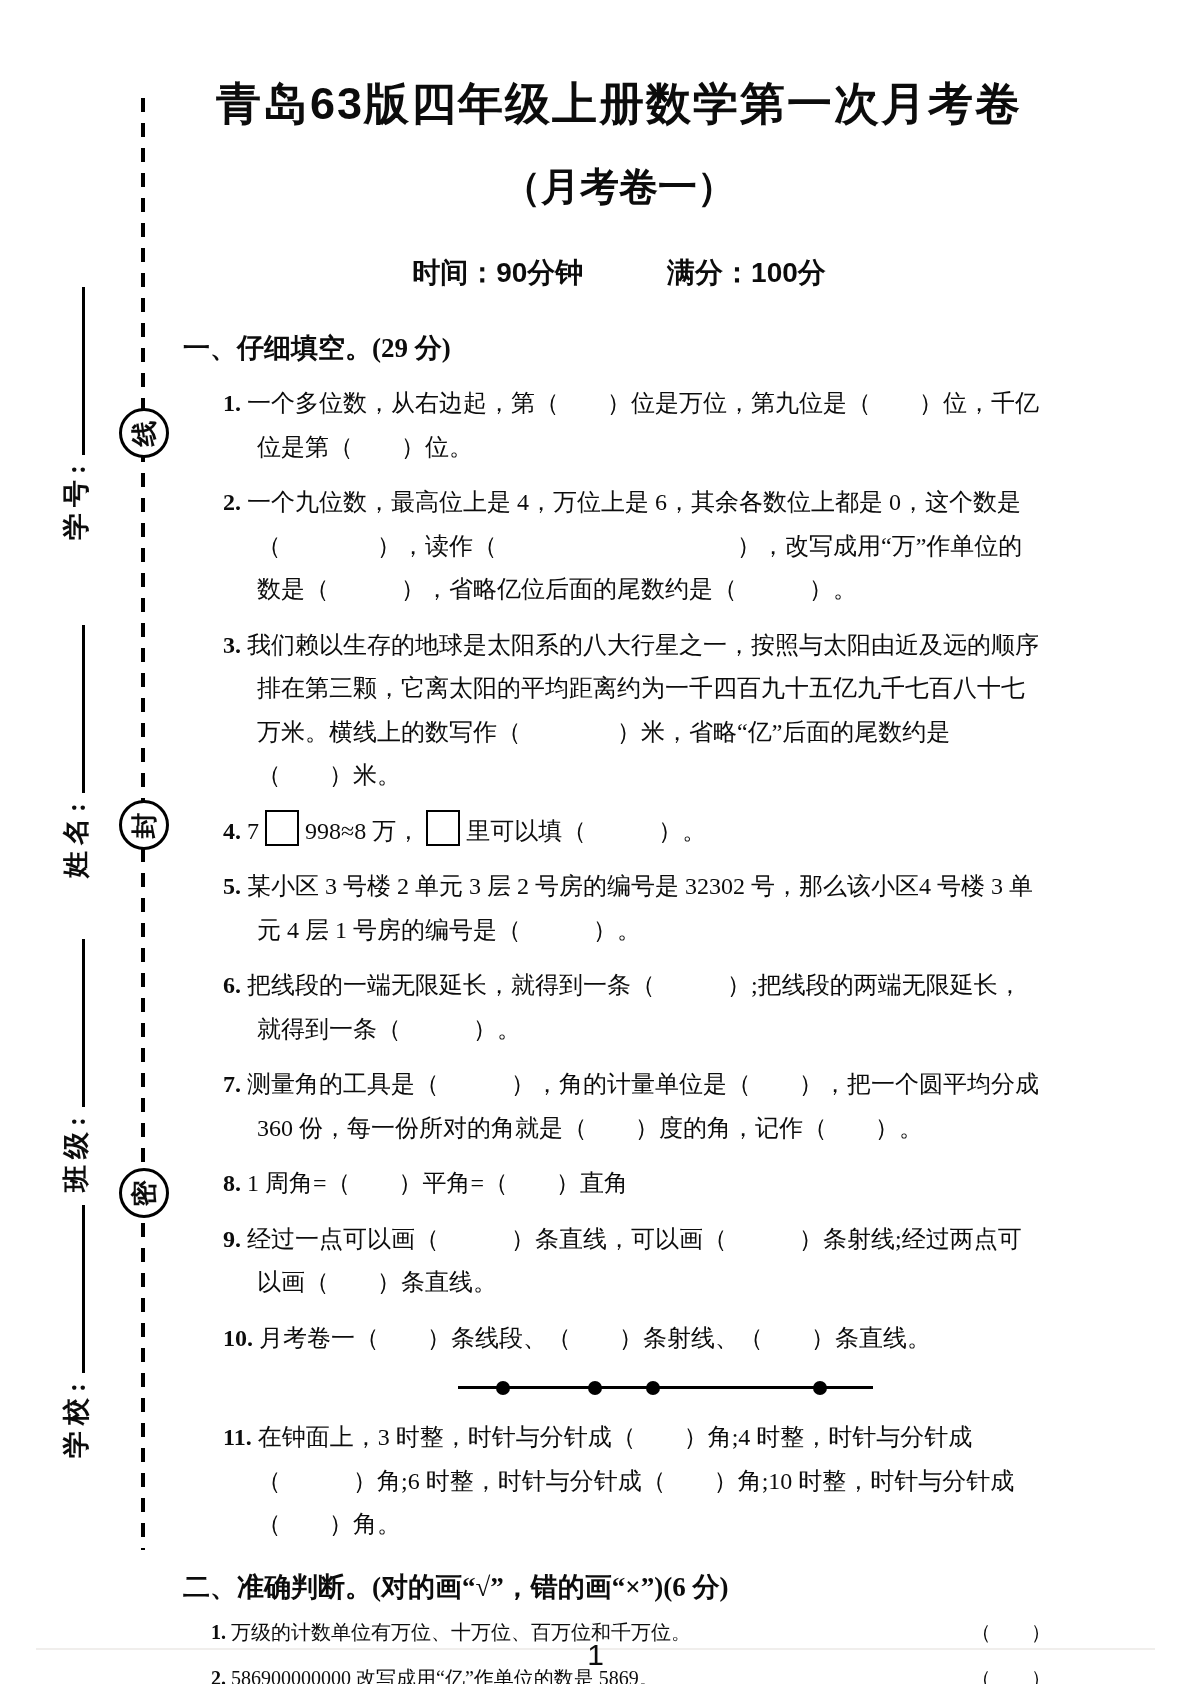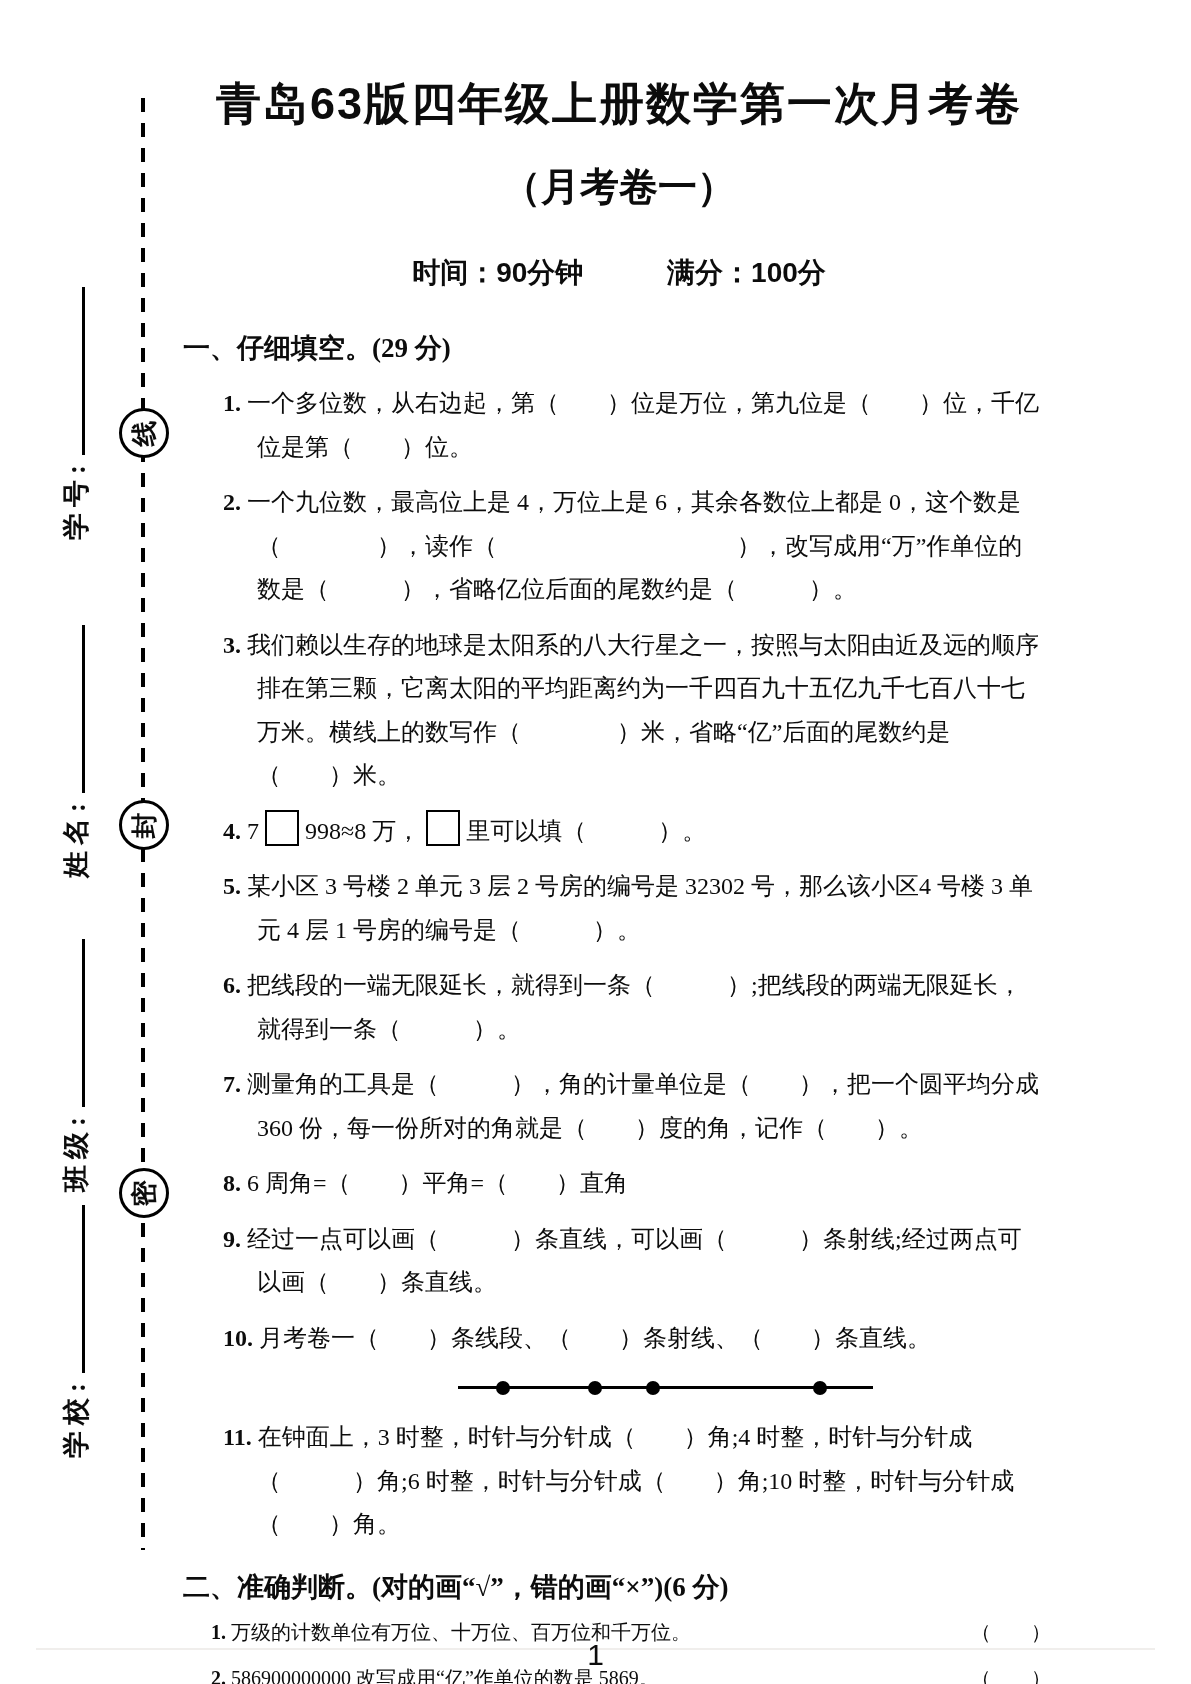--- a/index.html
+++ b/index.html
@@ -121,21 +121,21 @@
     <p class="q"><b class="qnum">3.</b> <span>我们赖以生存的地球是太阳系的八大行星之一，按照与太阳由近及远的顺序排在第三颗，它离太阳的平均距离约为</span><span class="ul-seg">一千四百九十五亿九千七百八十七万</span><span>米。横线上的数写作（　　　　）米，省略“亿”后面的尾数约是（　　）米。</span></p>
 
     <p class="q gap-top"><b class="qnum">4.</b> <span>7</span><span class="box"></span><span>998≈8 万，</span><span class="box"></span><span>里可以填（　　　）。</span></p>
 
     <p class="q gap-top"><b class="qnum">5.</b> <span>某小区 3 号楼 2 单元 3 层 2 号房的编号是 32302 号，那么该小区4 号楼 3 单元 4 层 1 号房的编号是（　　　）。</span></p>
 
     <p class="q"><b class="qnum">6.</b> <span>把线段的一端无限延长，就得到一条（　　　）;把线段的两端无限延长，就得到一条（　　　）。</span></p>
 
     <p class="q"><b class="qnum">7.</b> <span>测量角的工具是（　　　），角的计量单位是（　　），把一个圆平均分成 360 份，每一份所对的角就是（　　）度的角，记作（　　）。</span></p>
 
-    <p class="q"><b class="qnum">8.</b> <span>6 周角=（　　）平角=（　　）直角</span></p>
+    <p class="q"><b class="qnum">8.</b> <span>1 周角=（　　）平角=（　　）直角</span></p>
 
     <p class="q"><b class="qnum">9.</b> <span>经过一点可以画（　　　）条直线，可以画（　　　）条射线;经过两点可以画（　　）条直线。</span></p>
 
     <p class="q"><b class="qnum">10.</b> <span>月考卷一（　　）条线段、（　　）条射线、（　　）条直线。</span></p>
 
     <div class="figure">
       <div class="fig-line">
         <i class="dot" style="left:38px"></i>
         <i class="dot" style="left:130px"></i>
         <i class="dot" style="left:188px"></i>

